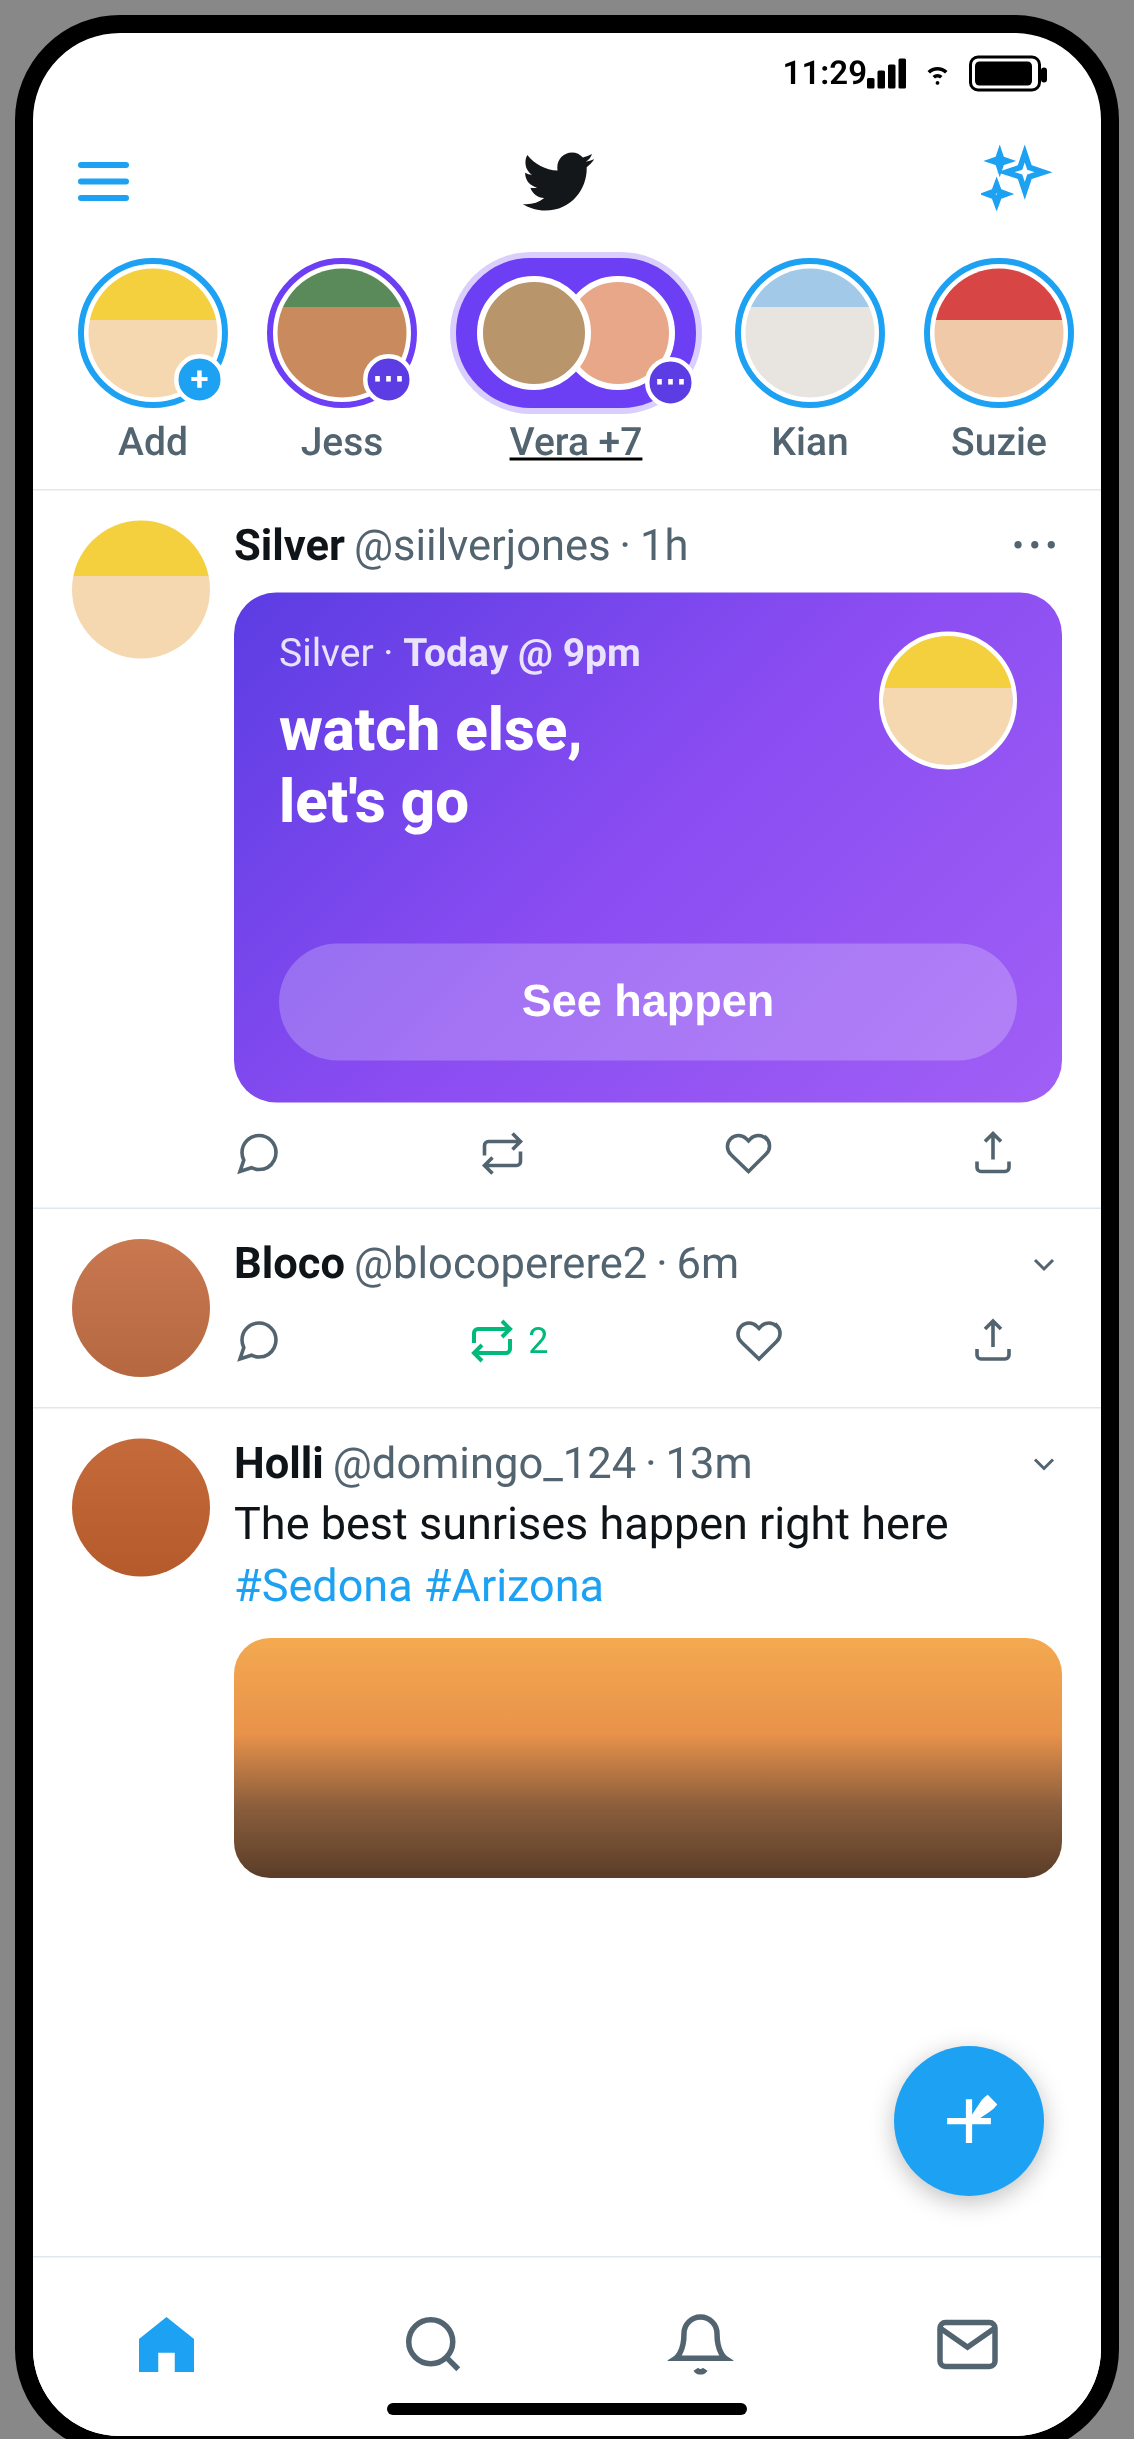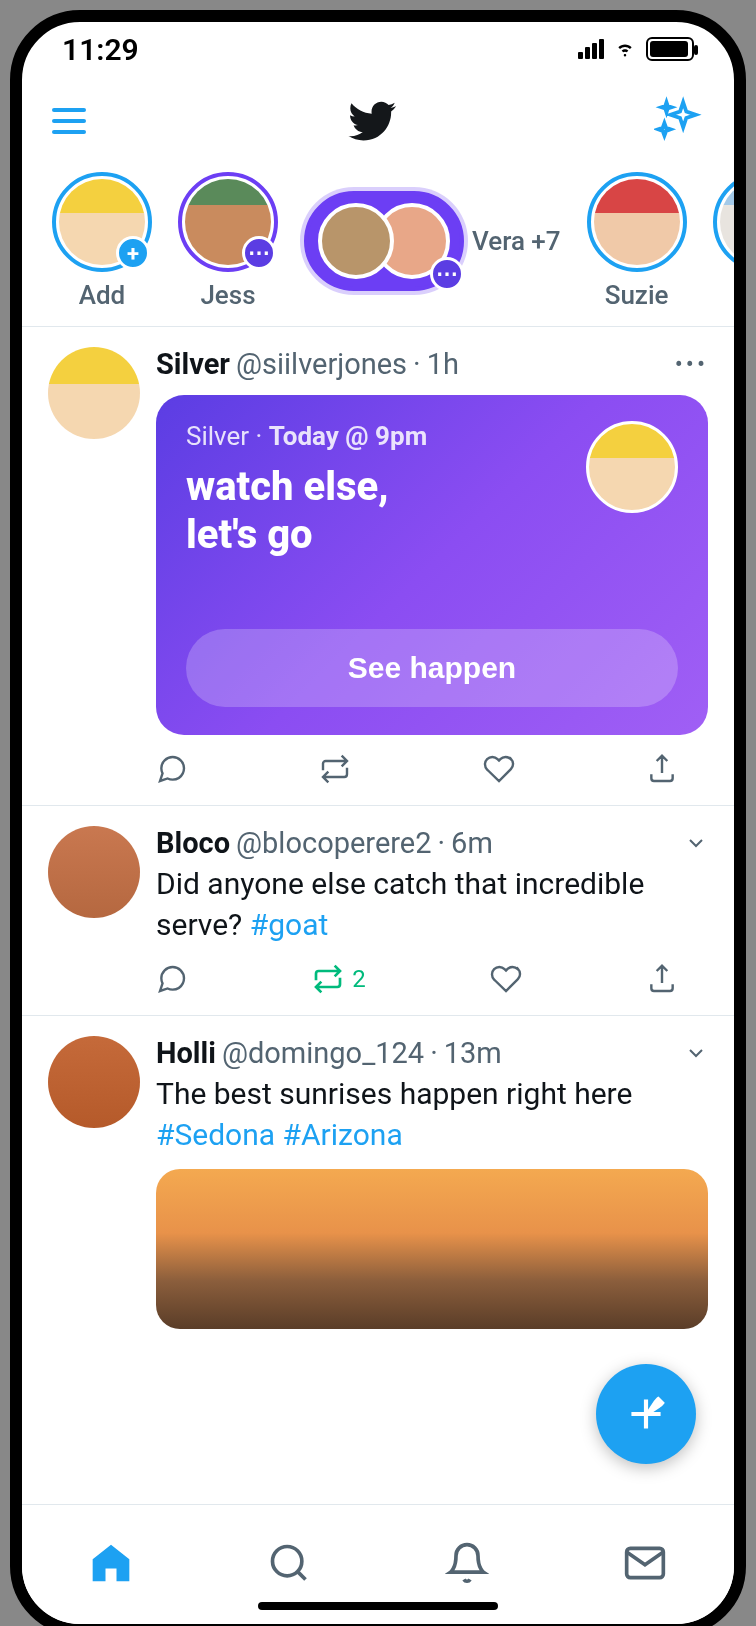--- a/index.html
+++ b/index.html
@@ -17,25 +17,25 @@
     border: 12px solid #000;
     border-radius: 70px;
     overflow: hidden;
     position: relative;
     display: flex;
     flex-direction: column;
   }
   .status-bar {
     height: 54px;
     display: flex;
-    justify-content: space-between;
+    justify-content: flex-end;
     align-items: center;
     padding: 0 40px;
     font-weight: 600;
-    font-size: 30px;
+    font-size: 22px;
   }
   .status-icons { display: flex; align-items: center; gap: 8px; }
   .signal-bars { display: flex; align-items: flex-end; gap: 2px; height: 20px; }
   .signal-bars span { width: 5px; background:#000; border-radius:1px; }
   .signal-bars span:nth-child(1){height:7px;}
   .signal-bars span:nth-child(2){height:12px;}
   .signal-bars span:nth-child(3){height:16px;}
   .signal-bars span:nth-child(4){height:20px;}
   .wifi-icon { width:26px; height:20px; }
   .battery { width:48px; height:24px; border:2px solid #000; border-radius:6px; position:relative; }
@@ -67,21 +67,21 @@
   .ring-blue { border:4px solid #1da1f2; }
   .ring-purple { border:4px solid #6c3ef4; }
   .fleet-avatar { width:86px; height:86px; border-radius:50%; background:#d4c5a0; }
   .fleet-badge { position:absolute; bottom:-2px; right:-2px; width:34px; height:34px; border-radius:50%; background:#1da1f2; border:3px solid #fff; display:flex; align-items:center; justify-content:center; color:#fff; font-size:22px; font-weight:bold; }
   .fleet-badge.purple { background:#5b3de3; }
   .fleet-badge.dots::before { content:"⋯"; font-size:22px; line-height:0; }
   .fleet-label { font-size:26px; color:#536471; font-weight:500; }
 
   .fleet-space {
     flex:0 0 auto;
-    display:flex; flex-direction:row; align-items:center; gap:8px;
+    display:flex; flex-direction:column; align-items:center; gap:8px;text-decoration:underline;
   }
   .space-pill {
     width:160px; height:100px; border-radius:50px;
     background:#6c3ef4;
     border:4px solid #6c3ef4;
     display:flex; align-items:center; justify-content:center;
     position:relative;
     box-shadow: 0 0 0 4px rgba(108,62,244,0.25);
   }
   .space-pill .pair { display:flex; }
@@ -214,30 +214,30 @@
           <div class="mini"></div>
           <div class="mini"></div>
         </div>
         <div class="fleet-badge purple dots"></div>
       </div>
       <span class="fleet-label">Vera +7</span>
     </div>
 
     <div class="fleet">
       <div class="fleet-ring ring-blue">
-        <div class="fleet-avatar av-suzie"></div>
-      </div>
-      <span class="fleet-label">Suzie</span>
+        <div class="fleet-avatar av-kian"></div>
+      </div>
+      <span class="fleet-label">Kian</span>
     </div>
 
     <div class="fleet">
       <div class="fleet-ring ring-blue">
-        <div class="fleet-avatar av-kian"></div>
-      </div>
-      <span class="fleet-label">Kian</span>
+        <div class="fleet-avatar av-suzie"></div>
+      </div>
+      <span class="fleet-label">Suzie</span>
     </div>
   </div>
 
   <div class="feed">
 
     <div class="tweet">
       <div class="tweet-avatar av-yellow"></div>
       <div class="tweet-body">
         <div class="tweet-header">
           <span class="name">Silver</span>
@@ -288,23 +288,20 @@
       <div class="tweet-avatar av-bloco"></div>
       <div class="tweet-body">
         <div class="tweet-header">
           <span class="name">Bloco</span>
           <span class="handle">@blocoperere2</span>
           <span class="dot">·</span>
           <span class="time">6m</span>
           <svg class="tweet-chevron" width="24" height="24" viewBox="0 0 24 24" fill="none" stroke="currentColor" stroke-width="2">
               <path d="M6 9l6 6 6-6"></path>
             </svg>
-        </div>
-        <div class="tweet-text">
-          <span>Did anyone else catch that incredible serve? </span><span class="hashtag">#goat</span>
         </div>
         <div class="tweet-actions">
           <div class="action">
               <svg viewBox="0 0 24 24" fill="none" stroke="currentColor" stroke-width="1.8">
                 <path d="M21 11.5a8.38 8.38 0 01-.9 3.8 8.5 8.5 0 01-7.6 4.7 8.38 8.38 0 01-3.8-.9L3 21l1.9-5.7a8.38 8.38 0 01-.9-3.8 8.5 8.5 0 018.5-8.5 8.5 8.5 0 018.5 8.5z"></path>
               </svg>
             </div>
           <div class="action retweeted">
               <svg viewBox="0 0 24 24" fill="none" stroke="currentColor" stroke-width="2">
                 <path d="M17 2l4 4-4 4M3 13V8a2 2 0 012-2h16M7 22l-4-4 4-4M21 11v5a2 2 0 01-2 2H3"></path>

